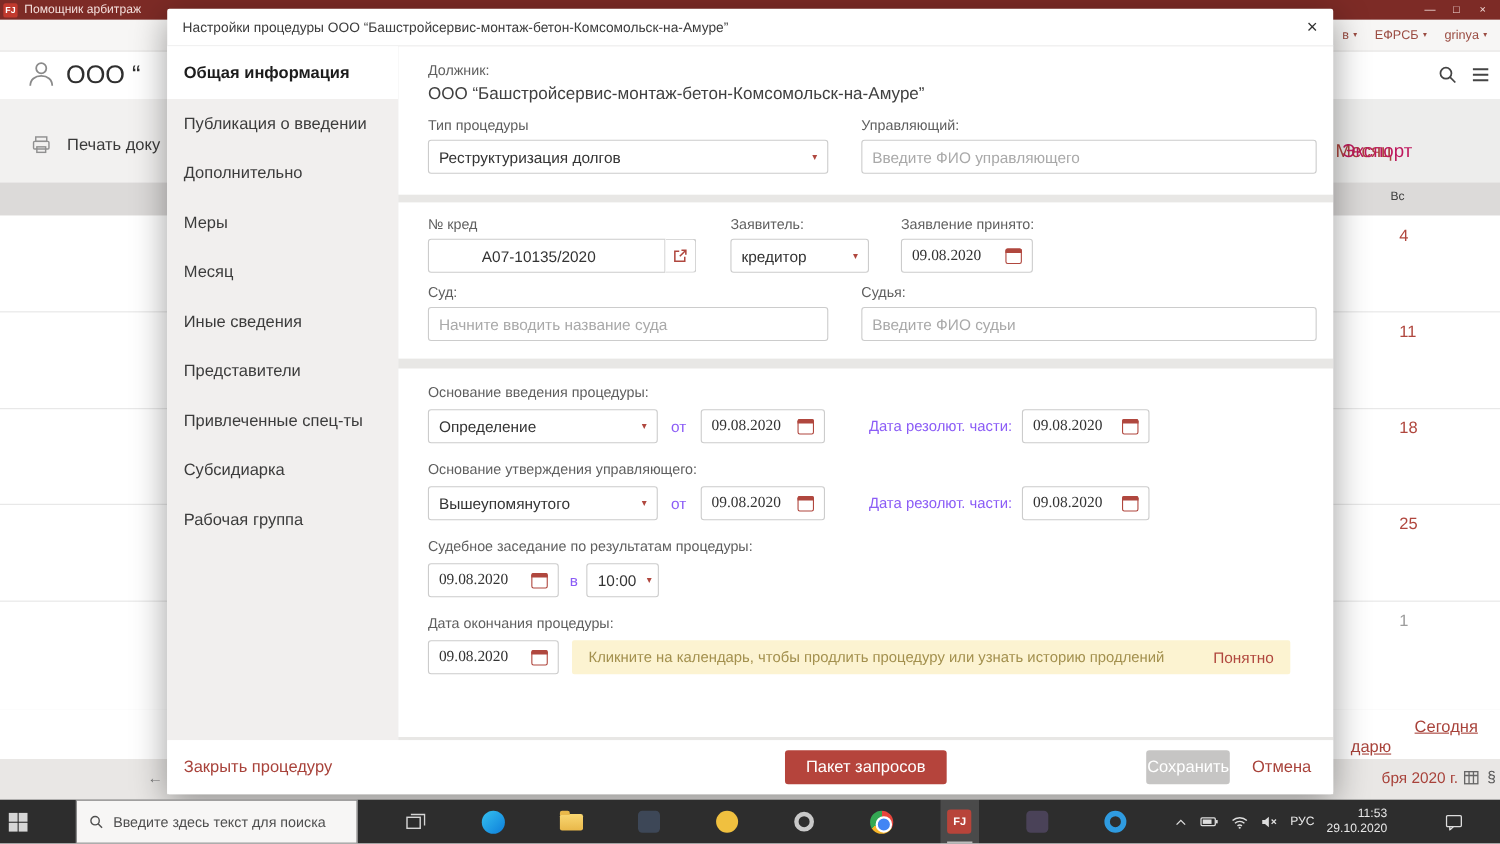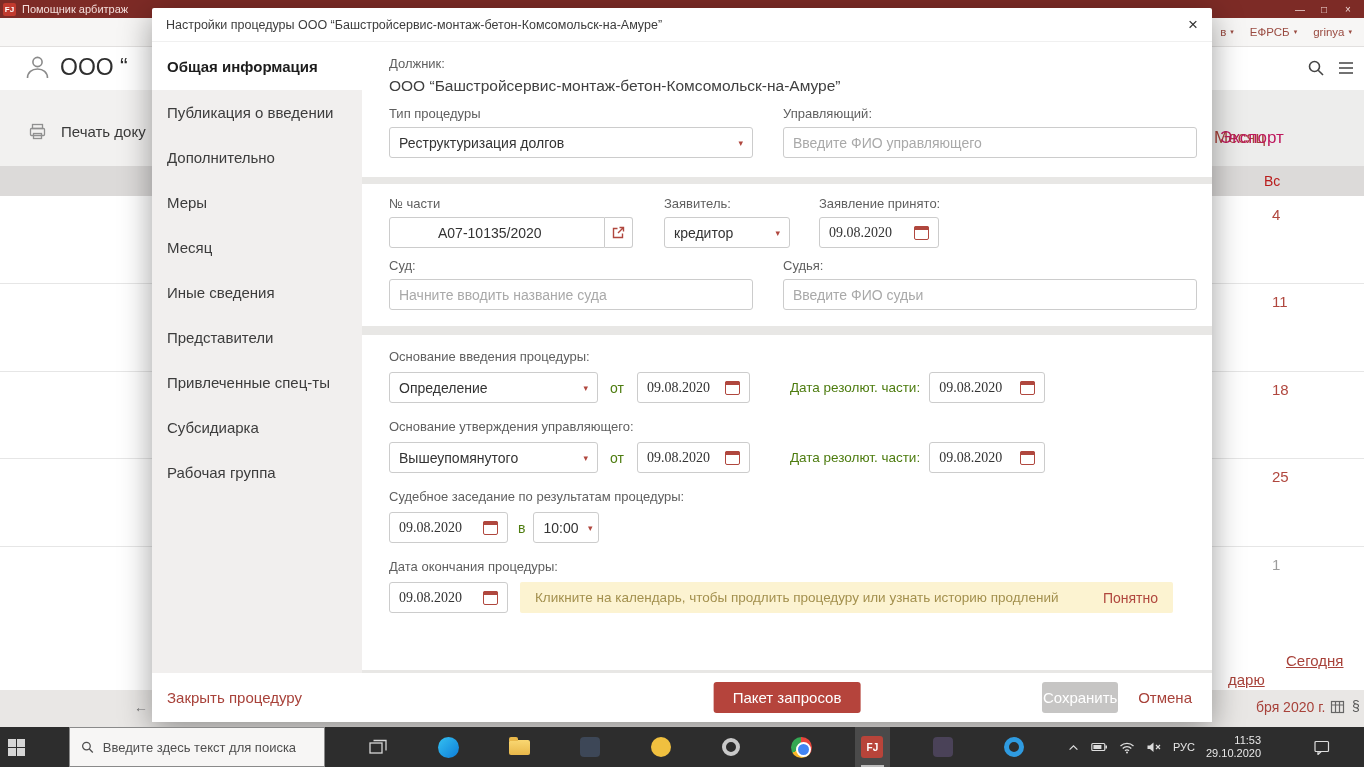--- a/index.html
+++ b/index.html
@@ -27,21 +27,21 @@
   
   .bg-sidebar{position:absolute;left:0;top:90px;width:152px;height:600px;background:#f2f1f0;z-index:1;padding-top:16px;}
   .side-item{height:50px;display:flex;align-items:center;padding-left:28px;gap:14px;font-size:15px;color:#3a3a3a;white-space:nowrap;overflow:hidden;cursor:pointer;}
   .side-item.active{background:#e3e1e0;}
   .side-item svg{flex:0 0 auto;}
 
   
   .cal-view-label{position:absolute;top:128px;left:1214px;font-size:17px;color:#a8423a;z-index:1;cursor:pointer;}
   .cal-export{position:absolute;top:128px;left:1220px;font-size:17px;color:#be185d;z-index:1;cursor:pointer;}
   .cal-dayheader{position:absolute;left:0;top:166px;width:100%;height:30px;background:#dcdad9;z-index:1;}
-  .cal-dayheader span{position:absolute;left:1264px;top:7px;font-size:14px;color:#b91c1c;}
+  .cal-dayheader span{position:absolute;left:1264px;top:7px;font-size:11px;color:#404040;}
   .cal-body{position:absolute;left:0;top:196px;width:100%;height:449px;background:#fff;z-index:1;}
   .cal-line{position:absolute;left:0;width:100%;height:1px;background:#e6e6e6;}
   .cal-date{position:absolute;left:1272px;font-size:15px;color:#b0473e;cursor:pointer;}
   .cal-date.muted{color:#9c9c9c;}
   .cal-white-foot{position:absolute;left:0;top:645px;width:100%;height:45px;background:#fff;z-index:1;}
   .cal-today{position:absolute;top:652px;left:1286px;font-size:15px;color:#a8423a;text-decoration:underline;z-index:1;cursor:pointer;}
   .cal-tail{position:absolute;top:671px;left:1228px;font-size:15px;color:#a8423a;text-decoration:underline;z-index:1;cursor:pointer;}
 
   
   .bg-bottombar{position:absolute;left:0;top:690px;width:100%;height:37px;background:#e9e7e5;z-index:1;}
@@ -72,21 +72,21 @@
   input.ctl{font:inherit;font-size:14px;color:#333;outline:none;}
   input.ctl::placeholder{color:#a9a9a9;}
   .sel{justify-content:space-between;cursor:pointer;}
   .sel .caret{color:#b0473e;font-size:9px;margin-left:8px;}
   .datebox{justify-content:space-between;cursor:pointer;font-family:Liberation Serif, serif;}
   .cal-ic{display:inline-block;width:15px;height:14px;border:1px solid #b0473e;border-radius:2px;position:relative;flex:0 0 auto;}
   .cal-ic::before{content:"";position:absolute;left:-1px;right:-1px;top:-1px;height:4px;background:#b0473e;border-radius:2px 2px 0 0;}
   .case-wrap{display:flex;}
   .case-input{width:216px;border-radius:3px 0 0 3px;padding-left:48px;}
   .case-btn{width:28px;height:31px;border:1px solid #ccc;border-left:none;border-radius:0 3px 3px 0;display:flex;align-items:center;justify-content:center;background:#fff;cursor:pointer;}
-  .inline-lbl{font-size:14px;color:#4d7c0f;margin:0 0 8px 0;align-self:center;white-space:nowrap;}
+  .inline-lbl{font-size:14px;color:#8b5cf6;margin:0 0 8px 0;align-self:center;white-space:nowrap;}
   .hint-bar{height:31px;background:#fcf3d1;border-radius:2px;display:flex;align-items:center;padding:0 15px;font-size:13.5px;color:#a3904e;flex:1;margin-left:12px;margin-right:24px;white-space:nowrap;overflow:hidden;}
   .hint-ok{margin-left:auto;color:#b0473e;font-size:14px;cursor:pointer;padding-left:14px;}
   .modal-footer{flex:0 0 49px;display:flex;align-items:center;padding:0 10px 0 15px;position:relative;background:#fff;}
   .close-proc{font-size:15px;color:#a8423a;cursor:pointer;}
   .pkg-btn{position:absolute;left:635px;top:9px;transform:translateX(-50%);background:#b5443c;color:#fff;font-size:15px;height:31px;padding:0 19px;border-radius:3px;display:flex;align-items:center;cursor:pointer;white-space:nowrap;}
   .save-btn{margin-left:auto;background:#c6c5c4;color:#fff;font-size:15px;height:31px;width:76px;border-radius:3px;display:flex;align-items:center;justify-content:center;cursor:pointer;}
   .cancel-link{margin:0 10px 0 20px;font-size:15px;color:#a8423a;cursor:pointer;}
   .mb16{margin-bottom:16px;}
   .mb8{margin-bottom:8px;}
 
@@ -314,21 +314,21 @@
             <div class="fgroup" style="width:414px;margin-left:30px">
               <div class="f-label">Управляющий:</div>
               <input class="ctl" placeholder="Введите ФИО управляющего" style="">
             </div>
           </div>
         </div>
 
         <div class="m-card card2">
           <div class="row">
             <div class="fgroup">
-              <div class="f-label">№ части</div>
+              <div class="f-label">№ кред</div>
               <div class="case-wrap">
                 <input class="ctl case-input" value="А07-10135/2020" style="">
                 <span class="case-btn">
                   <svg width="13" height="13" viewBox="0 0 13 13">
                       <path d="M5.5 2.5H1.5v9h9V7.5" fill="none" stroke="#b0473e" stroke-width="1.4"></path>
                       <path d="M6 7l5.5-5.5M7.5 1.5h4v4" fill="none" stroke="#b0473e" stroke-width="1.4"></path>
                     </svg>
                 </span>
               </div>
             </div>

